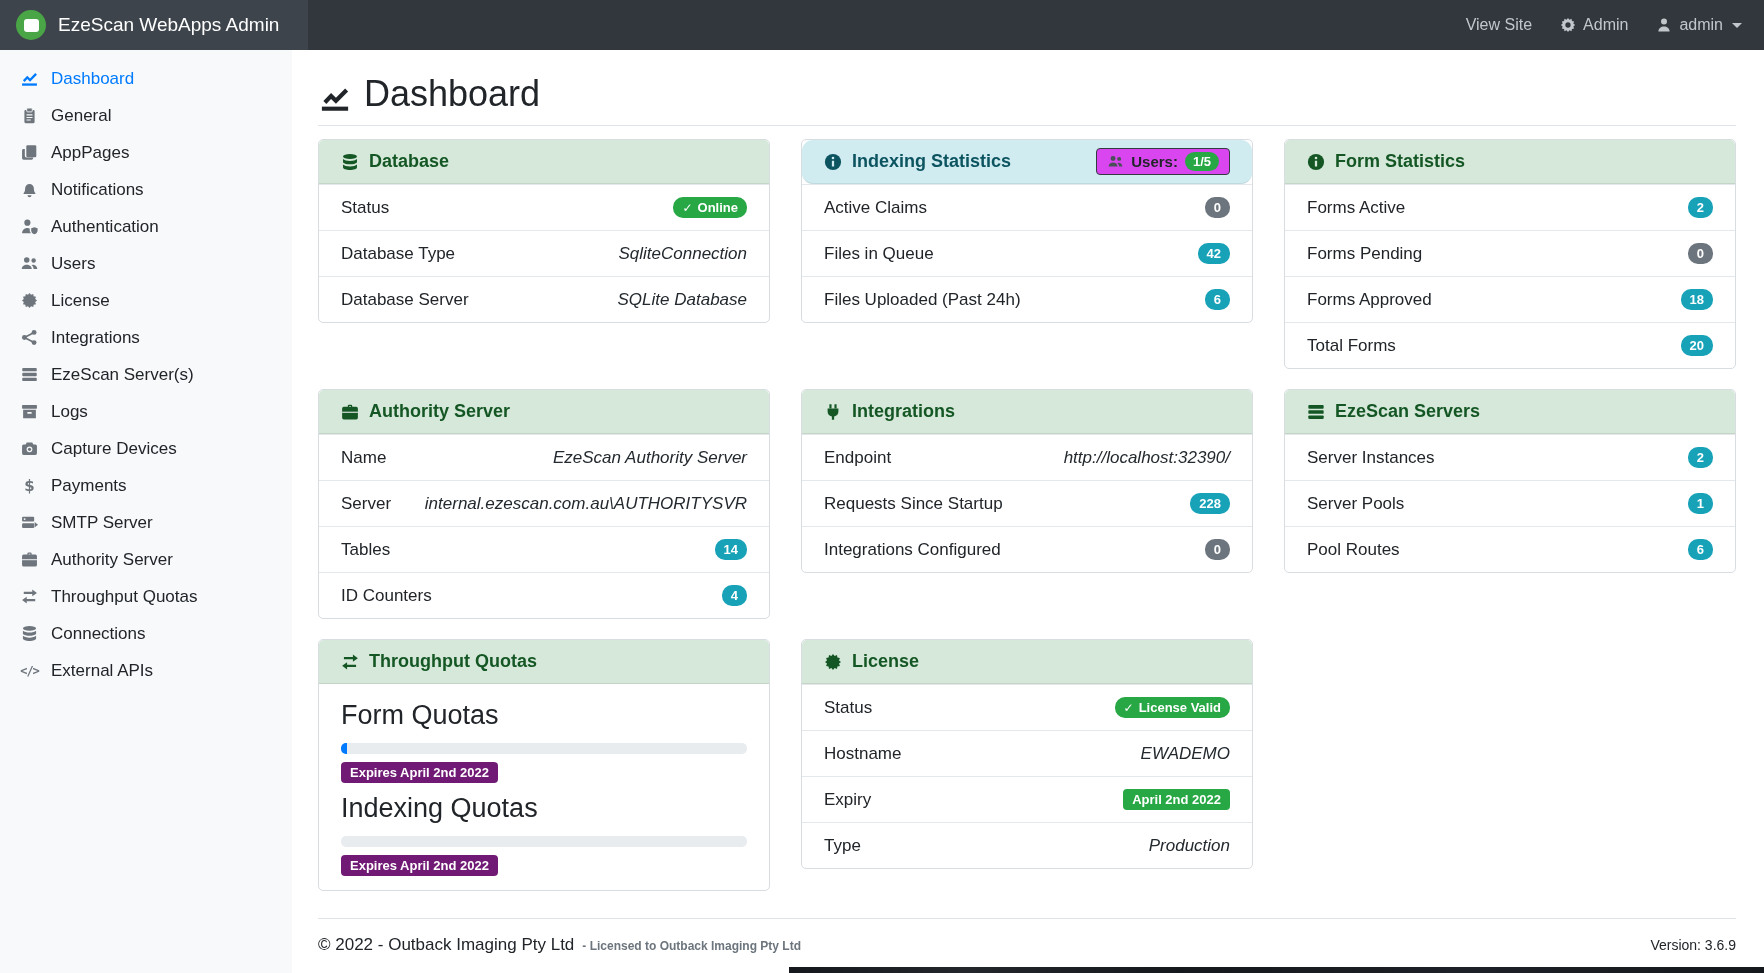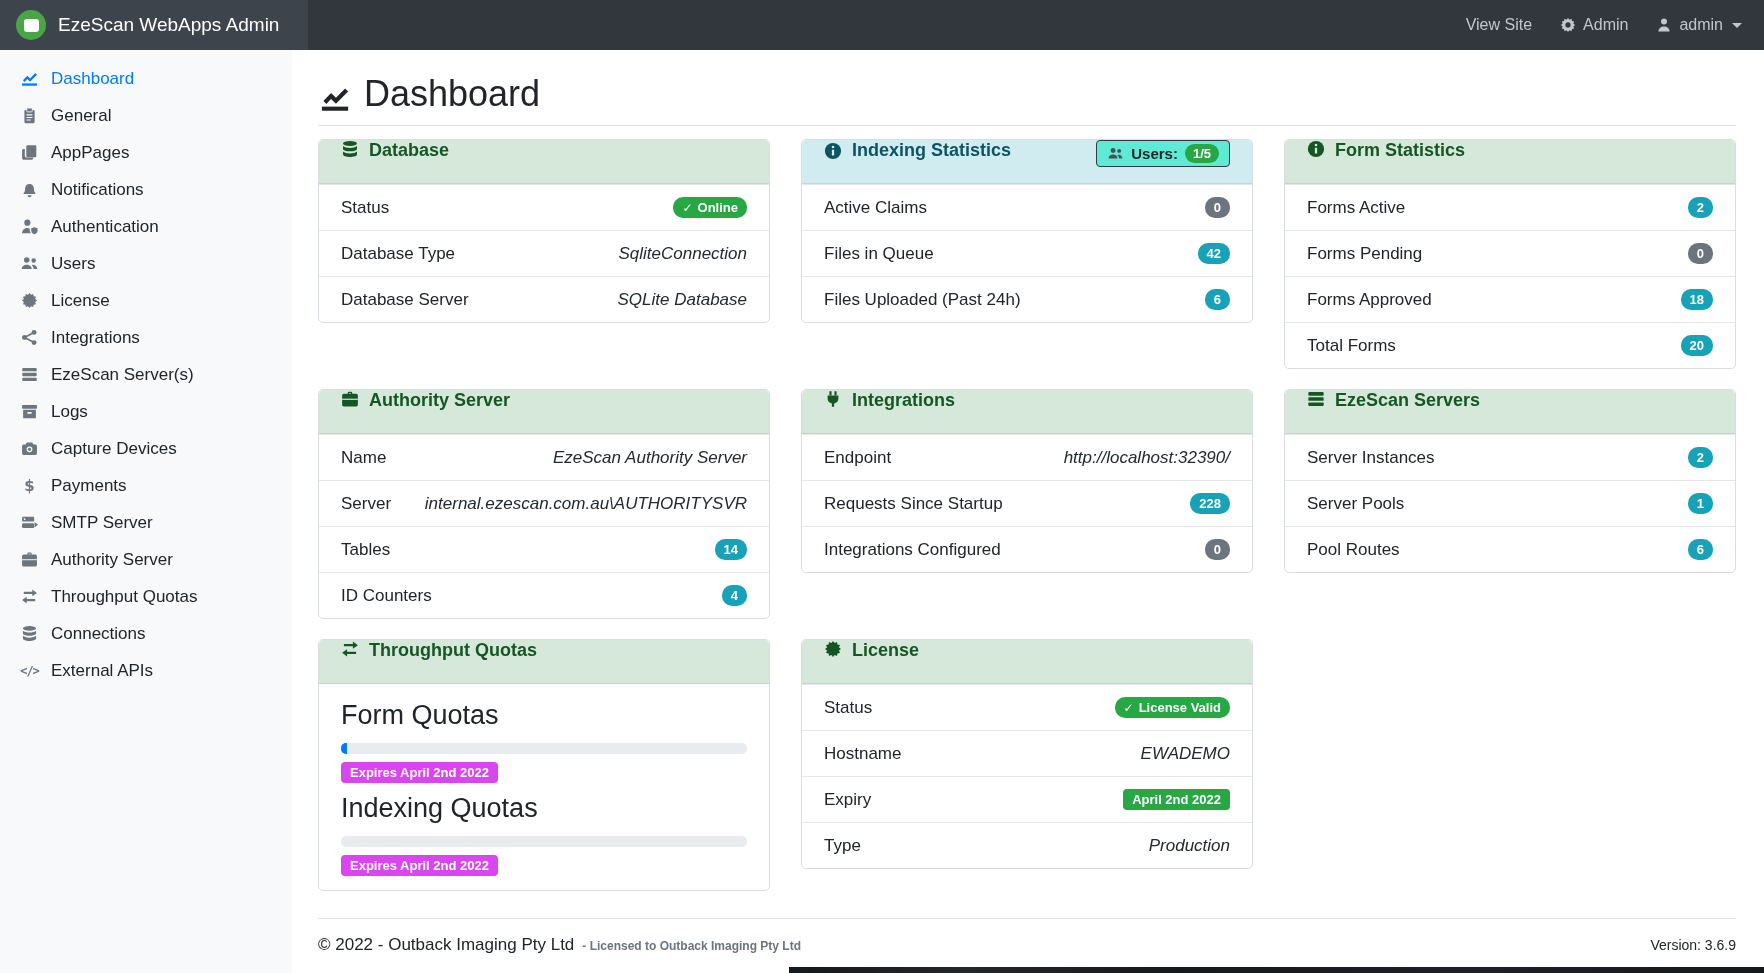--- a/index.html
+++ b/index.html
@@ -30,41 +30,41 @@
   
   .main { position:absolute; top:50px; left:292px; right:0; bottom:0; background:#fff; padding:22px 28px 0 26px; }
   .page-title { display:flex; align-items:center; gap:12px; font-size:36px; font-weight:400; color:#212529; line-height:43px; }
   .page-title .ticon { width:34px; height:30px; color:#212529; }
   .page-title .ticon svg { width:100%; height:100%; }
   hr.divider { border:none; border-top:1px solid #dfe3e7; margin:10px 0 13px 0; }
 
   .grid { display:grid; grid-template-columns:repeat(3,452px); column-gap:31px; row-gap:20px; align-items:start; }
 
   .card { border:1px solid #d8dde2; border-radius:5px; background:#fff; }
-  .card-header { height:44px; display:flex; align-items:flex-start; gap:10px; padding:0 22px; font-size:18px; font-weight:700; border-bottom:1px solid rgba(0,0,0,.08); border-radius:5px 5px 0 0; }
+  .card-header { height:44px; display:flex; align-items:center; gap:10px; padding:0 22px; font-size:18px; font-weight:700; border-bottom:1px solid rgba(0,0,0,.08); border-radius:5px 5px 0 0; }
   .card-header .hicon { width:18px; height:18px; flex:0 0 auto; }
   .card-header .hicon svg { width:100%; height:100%; display:block; }
   .hdr-green { background:#d5e8da; color:#155724; }
   .hdr-blue { background:#d1ecf1; color:#0c5460; }
-  .card-header.spread { justify-content:space-between; }
+  .card-header.spread { justify-content:space-between;border-radius:11px; }
   .hdr-title-group { display:flex; align-items:center; gap:10px; }
 
   .row-item { min-height:46px; display:flex; align-items:center; justify-content:space-between; padding:0 22px; border-top:1px solid #e4e8eb; font-size:17px; }
   .row-item:first-of-type { border-top:none; }
   .rvalue { font-style:italic; color:#23292e; }
 
   .badge { display:inline-flex; align-items:center; gap:5px; color:#fff; font-weight:700; font-size:13px; line-height:1; padding:4px 9px; border-radius:10px; }
   .b-teal { background:#17a2b8; }
   .b-gray { background:#6c757d; }
   .b-green { background:#28a745; }
-  .b-blue { background:#d946ef; }
+  .b-blue { background:#701a75; }
   .b-rect { border-radius:4px; }
   .chk { font-family:"DejaVu Sans",sans-serif; font-size:12px; }
 
-  .users-btn { display:inline-flex; align-items:center; gap:7px; border:1px solid #343a40; border-radius:4px; background:#5eead4; padding:3px 10px; font-size:15px; font-weight:700; color:#212529; cursor:pointer; }
+  .users-btn { display:inline-flex; align-items:center; gap:7px; border:1px solid #343a40; border-radius:4px; background:#d946ef; padding:3px 10px; font-size:15px; font-weight:700; color:#212529; cursor:pointer; }
   .users-btn .uicon { width:17px; height:15px; color:#495057; }
   .users-btn .uicon svg { width:100%; height:100%; display:block; }
   .users-btn .badge { padding:3px 8px; }
 
   
   .tq-body { padding:6px 22px 14px 22px; }
   .tq-heading { font-size:27px; font-weight:400; color:#212529; margin:10px 0 12px 0; }
   .progress { width:100%; height:11px; background:#e9ecef; border-radius:5px; overflow:hidden; margin-bottom:8px; }
   .progress-fill { height:100%; background:#007bff; width:0; }
 

